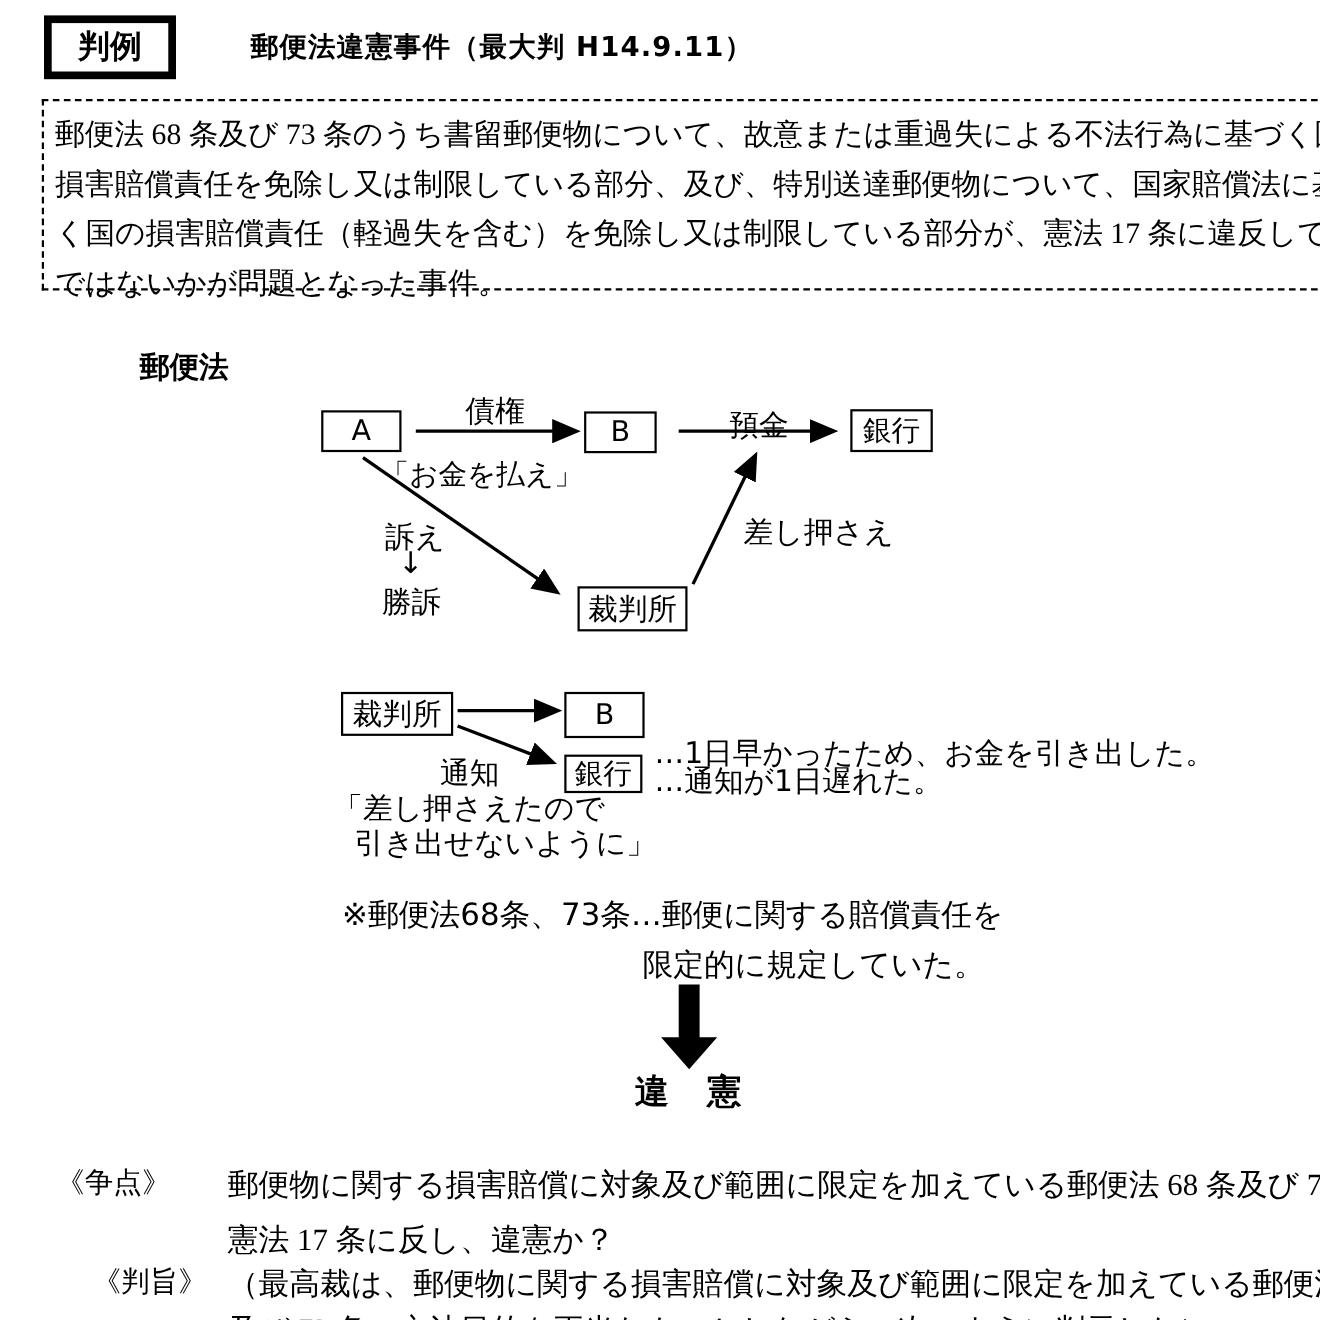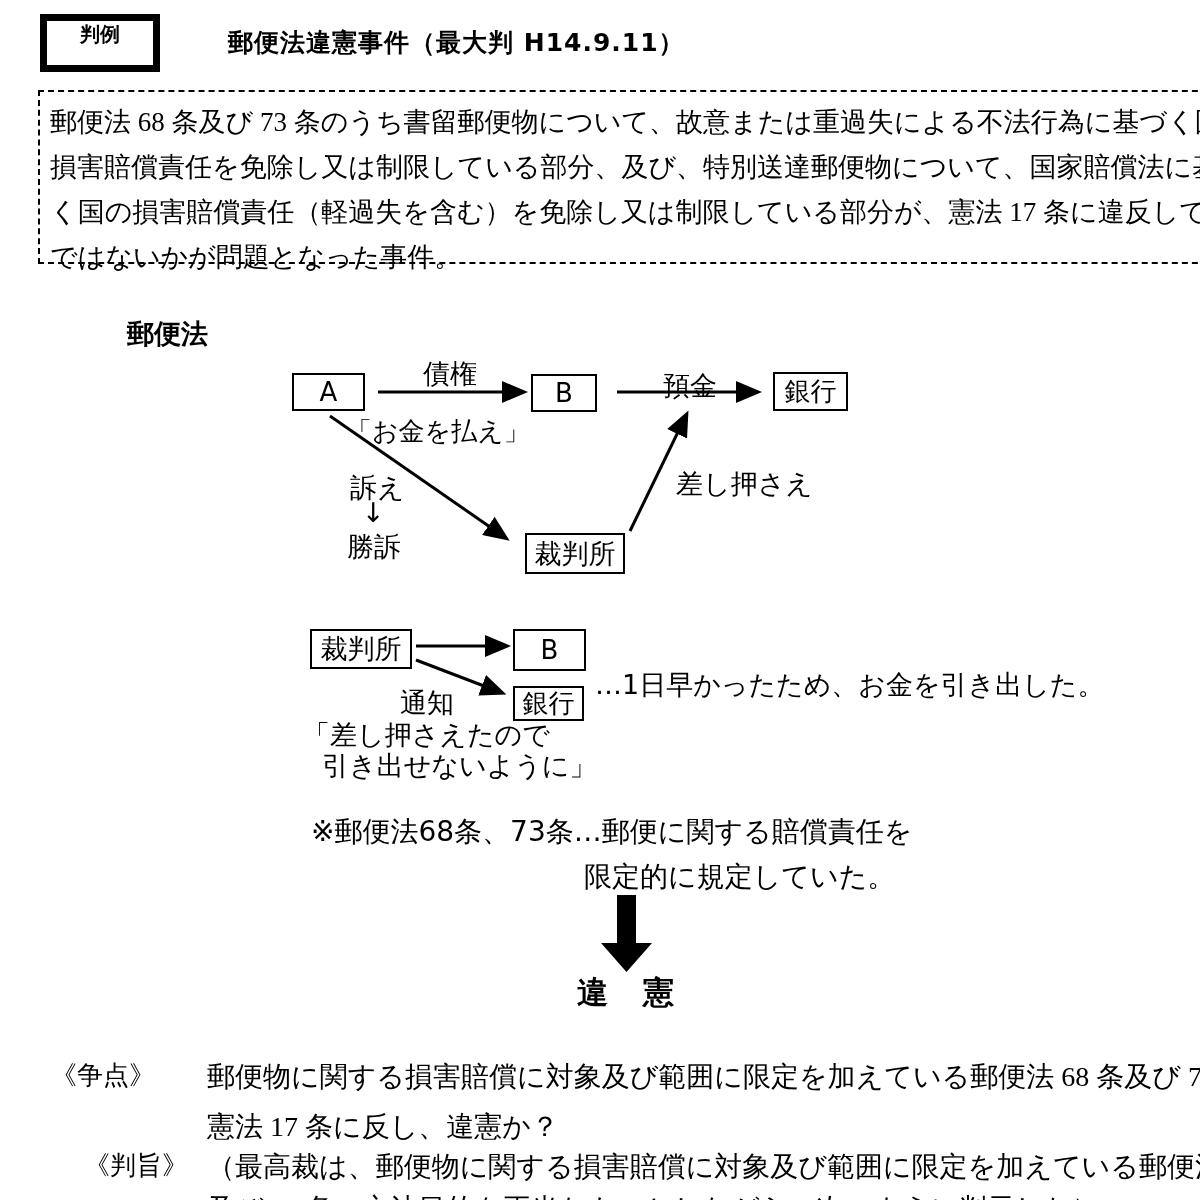--- a/index.html
+++ b/index.html
@@ -4,22 +4,22 @@
 <style>
   html,body{margin:0;padding:0;background:#fff;}
   #page{position:relative;width:1200px;height:1200px;background:#fff;overflow:hidden;
         font-family:"Liberation Serif","DejaVu Serif",serif;color:#000;}
   .abs{position:absolute;white-space:nowrap;}
   .gothic{font-family:"DejaVu Sans","Liberation Sans",sans-serif;}
   .mincho{font-family:"Liberation Serif","DejaVu Serif",serif;}
 
   
   .badge-box{left:40px;top:14px;width:106px;height:44px;border:7px solid #000;
-             display:flex;align-items:flex-start;justify-content:center;
-             font-size:20px;font-weight:bold;}
+             display:flex;align-items:center;justify-content:center;
+             font-size:29px;font-weight:bold;}
   .page-title{left:228px;top:26px;font-size:25px;font-weight:bold;letter-spacing:1px;}
 
   
   .summary-box{left:38px;top:90px;width:1200px;height:174px;border:2px dashed #000;
                padding:8px 0 0 10px;box-sizing:border-box;}
   .summary-line{font-size:27px;line-height:45px;white-space:nowrap;}
 
   
   .section-label{left:127px;top:316px;font-size:27px;font-weight:600;}
   .dbox{border:2px solid #000;background:#fff;display:flex;align-items:center;
@@ -93,20 +93,21 @@
     <span>裁判所</span>
   </div>
   <div class="abs dbox gothic" style="left:513px;top:629px;width:73px;height:42px;">
     <span>B</span>
   </div>
   <div class="abs dlabel gothic" style="left:595px;top:634px;margin-top:33px;">…1日早かったため、お金を引き出した。</div>
   <div class="abs dlabel gothic" style="left:400px;top:685px;">通知</div>
   <div class="abs dbox gothic" style="left:513px;top:686px;width:71px;height:35px;">
     <span>銀行</span>
   </div>
+  <div class="abs dlabel gothic" style="left:595px;top:692px;">…通知が1日遅れた。</div>
   <div class="abs dlabel gothic" style="left:303px;top:717px;">「差し押さえたので</div>
   <div class="abs dlabel gothic" style="left:322px;top:748px;">引き出せないように」</div>
 
   <div class="abs gothic" style="left:311px;top:813px;font-size:28px;">※郵便法68条、73条…郵便に関する賠償責任を</div>
   <div class="abs gothic" style="left:584px;top:858px;font-size:28px;">限定的に規定していた。</div>
 
   <div class="abs verdict gothic">違　憲</div>
 
   <div class="abs sec-head mincho" style="left:51px;top:1058px;">《争点》</div>
   <div class="abs sec-line mincho" style="left:207px;top:1058px;">郵便物に関する損害賠償に対象及び範囲に限定を加えている郵便法 68 条及び 73 条は</div>

